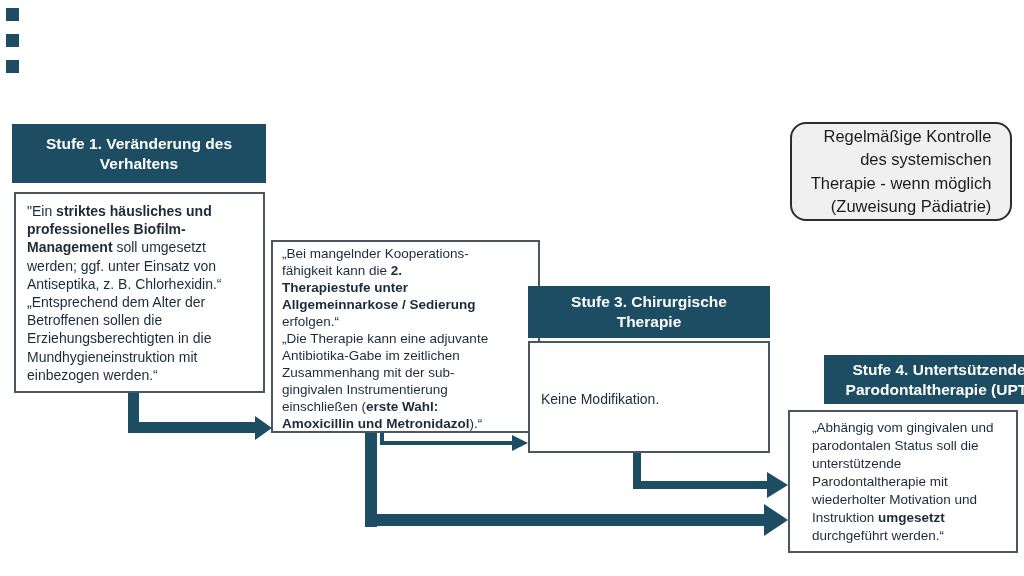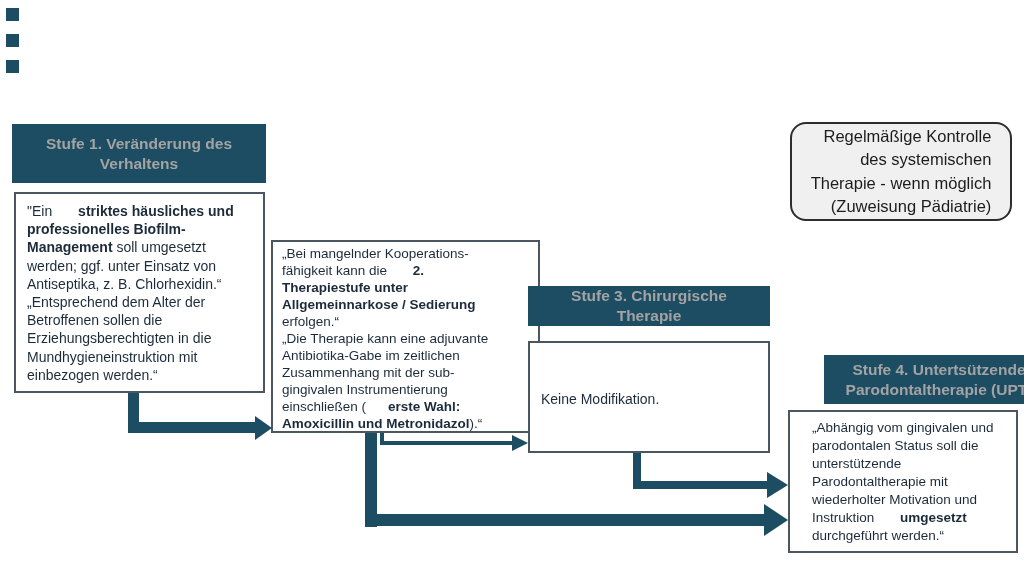--- a/index.html
+++ b/index.html
@@ -13,33 +13,33 @@
   *{margin:0;padding:0;box-sizing:border-box;}
   html,body{background:#ffffff;}
   body{font-family:"Liberation Sans","DejaVu Sans",sans-serif;}
   .canvas{
     position:relative;width:1024px;height:576px;background:#ffffff;overflow:hidden;
   }
   .decor-square{
     position:absolute;left:6px;width:13px;height:13px;background:var(--accent);
   }
   .stage-header{
-    position:absolute;background:var(--accent);color:#a3a3a3;
+    position:absolute;background:var(--accent);color:#ffffff;
     font-weight:bold;font-size:15.5px;line-height:20px;text-align:center;
     white-space:pre-line;display:flex;align-items:center;justify-content:center;
   }
   .stage-body{
     position:absolute;background:#ffffff;border:2px solid var(--box-border);
     color:var(--ink);white-space:pre-line;overflow:hidden;
   }
   .body-1{font-size:14px;line-height:18.2px;padding:8px 11px;}
   .body-2{font-size:13.5px;line-height:17px;padding:3px 9px;}
   .body-3{font-size:14px;padding:48px 10px 0 11px;}
   .body-4{font-size:13.5px;line-height:18px;padding:7px 22px;}
-  .stage-body b{font-weight:bold;margin-left:22px;}
+  .stage-body b{font-weight:bold;}
   .note{
     position:absolute;left:790px;top:122px;width:222px;height:99px;
     background:var(--note-bg);border:2px solid var(--note-border);border-radius:16px;
     color:var(--note-ink);font-size:16.5px;line-height:23.5px;text-align:right;
     white-space:pre-line;display:flex;align-items:center;justify-content:center;
   }
   .arrow-part{position:absolute;background:var(--accent);}
   .arrow-head{position:absolute;width:0;height:0;background:transparent;}
   
   .a1-stem{left:128px;top:393px;width:11px;height:40px;}
@@ -55,21 +55,21 @@
   .a3-head{left:767px;top:472px;border-top:13px solid transparent;border-bottom:13px solid transparent;border-left:21px solid var(--accent);}
   
   .a4-stem{left:365px;top:433px;width:12px;height:94px;}
   .a4-bar{left:365px;top:514px;width:401px;height:12px;}
   .a4-head{left:764px;top:504px;border-top:16px solid transparent;border-bottom:16px solid transparent;border-left:24px solid var(--accent);}
   
   .h1{left:12px;top:124px;width:254px;height:59px;}
   .b1{left:14px;top:192px;width:251px;height:201px;}
   .h2{left:271px;top:179px;width:245px;height:56px;}
   .b2{left:271px;top:240px;width:269px;height:193px;}
-  .h3{left:528px;top:286px;width:242px;height:40px;}
+  .h3{left:528px;top:286px;width:242px;height:52px;}
   .b3{left:528px;top:341px;width:242px;height:112px;}
   .h4{left:788px;top:355px;width:230px;height:49px;margin-left:36px;}
   .b4{left:788px;top:410px;width:230px;height:143px;}
 </style>
 </head>
 <body>
 
 <div class="canvas">
 
   <div class="decor-square" style="top:8px"></div>

